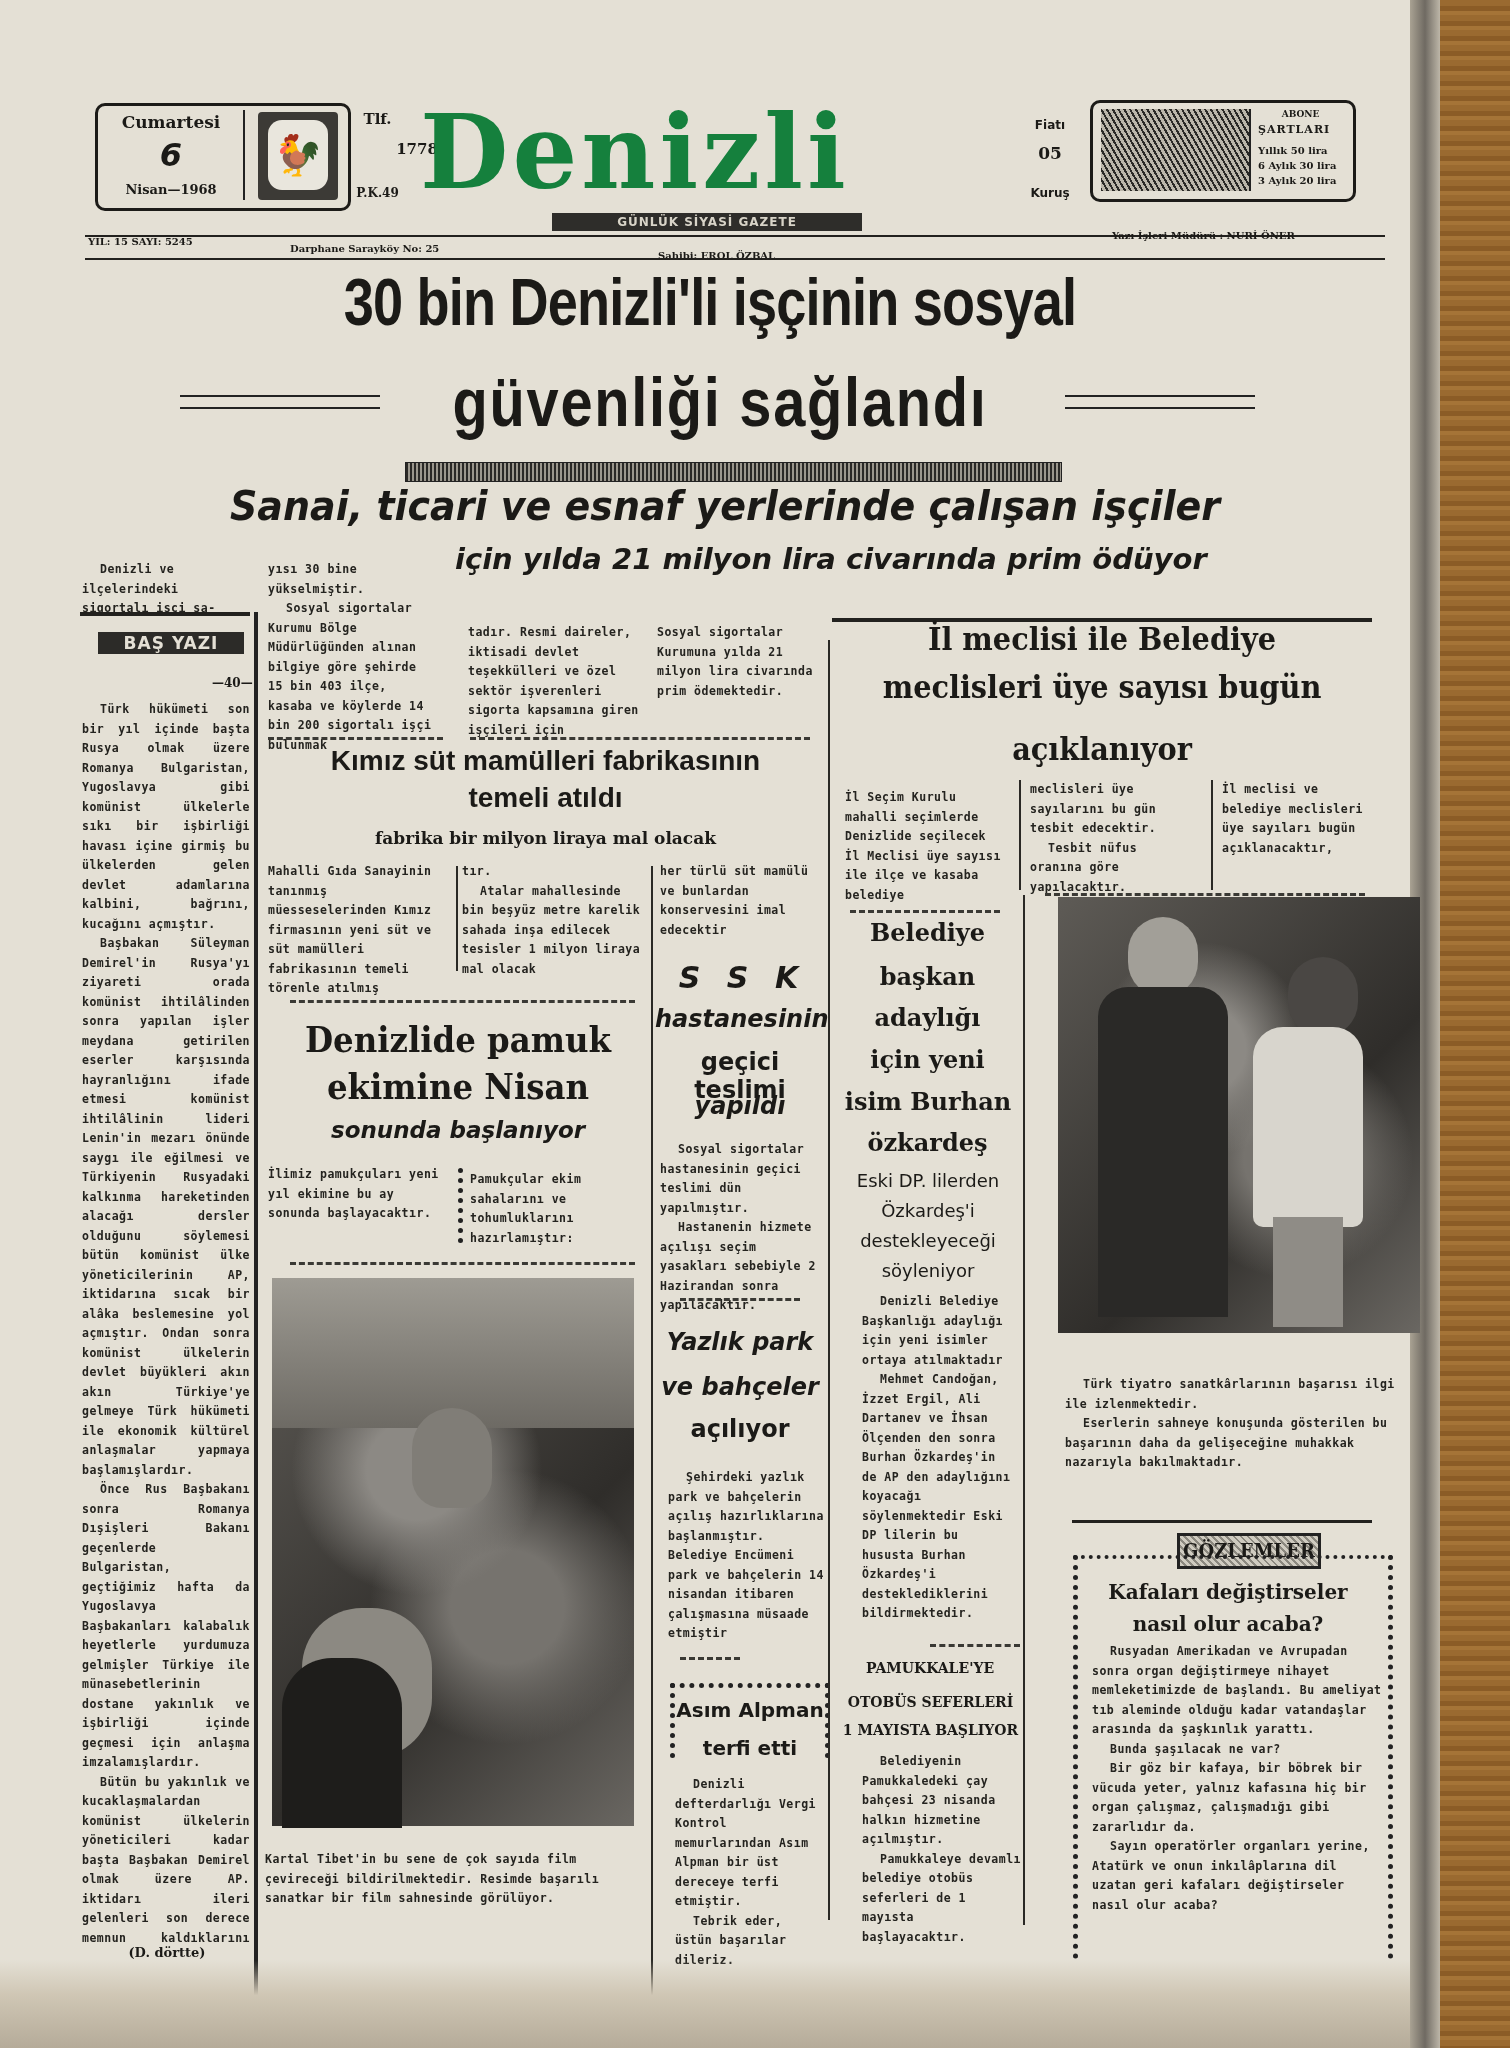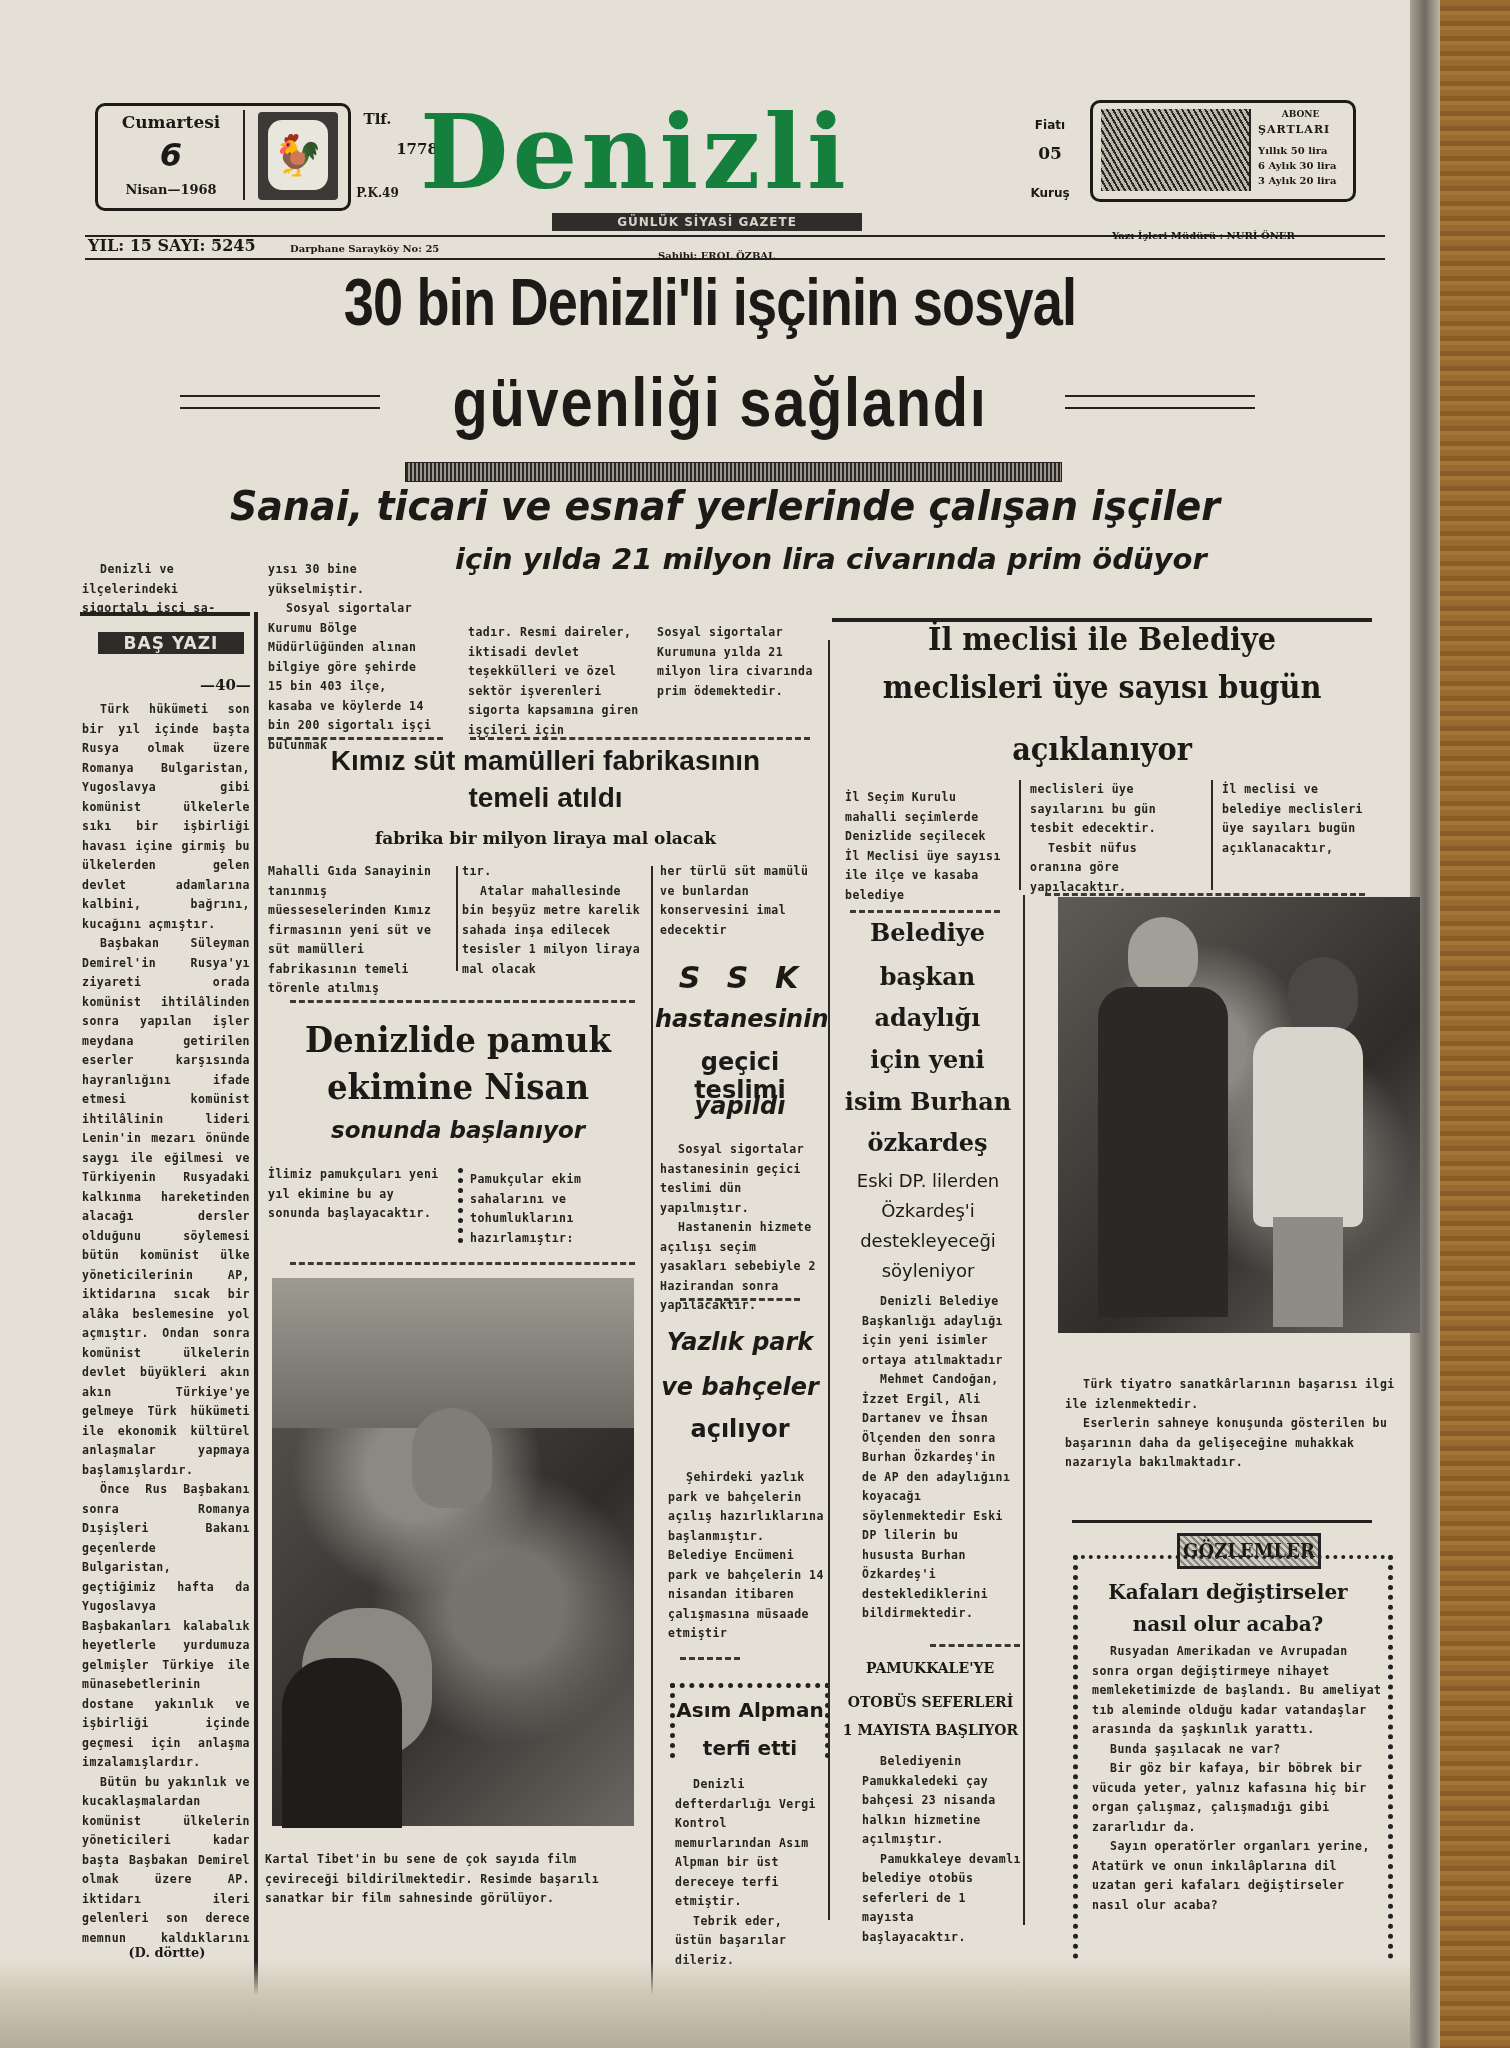--- a/index.html
+++ b/index.html
@@ -64,21 +64,21 @@
   <div class="abs box" style="left:1090px;top:100px;width:260px;height:96px;">
     <div class="abs" style="left:8px;top:6px;width:148px;height:82px;background:repeating-linear-gradient(60deg,#2a2926 0 2px,#bbb6aa 2px 5px);border-right:2px solid #222;"></div>
     <div class="abs b center" style="left:160px;top:6px;width:95px;font-size:9px;">ABONE</div>
     <div class="abs b" style="left:165px;top:20px;font-size:11px;letter-spacing:1px;">ŞARTLARI</div>
     <div class="abs b" style="left:165px;top:42px;font-size:10px;">Yıllık 50 lira</div>
     <div class="abs b" style="left:165px;top:57px;font-size:10px;">6 Aylık 30 lira</div>
     <div class="abs b" style="left:165px;top:72px;font-size:10px;">3 Aylık 20 lira</div>
   </div>
 
   <div class="rule" style="left:85px;top:235px;width:1300px;height:2px;"></div>
-  <div class="abs b" style="left:88px;top:236px;font-size:16px;text-align:right;">YIL: 15 SAYI: 5245</div>
+  <div class="abs b" style="left:88px;top:236px;font-size:10px;text-align:right;">YIL: 15 SAYI: 5245</div>
   <div class="abs b" style="left:290px;top:243px;font-size:10px;">Darphane Sarayköy No: 25</div>
   <div class="abs b" style="left:658px;top:250px;font-size:10px;">Sahibi: EROL ÖZBAL</div>
   <div class="abs b" style="left:1112px;top:230px;font-size:10px;">Yazı İşleri Müdürü : NURİ ÖNER</div>
   <div class="rule" style="left:85px;top:258px;width:1300px;height:2px;"></div>
 
   <div class="abs b center cond" style="left:100px;top:262px;width:1220px;font-size:66px;line-height:80px;transform:scaleX(0.82);transform-origin:center;letter-spacing:-1px;">30 bin Denizli'li işçinin sosyal</div>
   <div class="abs" style="left:180px;top:395px;width:200px;height:10px;border-top:2px solid #222;border-bottom:2px solid #222;"></div>
   <div class="abs b center cond" style="left:370px;top:362px;width:700px;font-size:68px;line-height:80px;transform:scaleX(0.85);letter-spacing:2px;">güvenliği sağlandı</div>
   <div class="abs" style="left:1065px;top:395px;width:190px;height:10px;border-top:2px solid #222;border-bottom:2px solid #222;"></div>
   <div class="abs" style="left:405px;top:462px;width:655px;height:18px;background:repeating-linear-gradient(90deg,#2a2926 0 2px,#9b978d 2px 4px);border:1px solid #222;"></div>
@@ -92,21 +92,21 @@
     <p>Sosyal sigortalar Kurumu Bölge Müdürlüğünden alınan bilgiye göre şehirde 15 bin 403 ilçe, kasaba ve köylerde 14 bin 200 sigortalı işçi bulunmak</p>
   </div>
   <div class="dash" style="left:268px;top:737px;width:175px;"></div>
   <div class="abs body-text" style="left:468px;top:623px;width:172px;">tadır. Resmi daireler, iktisadi devlet teşekkülleri ve özel sektör işverenleri sigorta kapsamına giren işçileri için</div>
   <div class="abs body-text" style="left:657px;top:623px;width:165px;">Sosyal sigortalar Kurumuna yılda 21 milyon lira civarında prim ödemektedir.</div>
   <div class="dash" style="left:470px;top:737px;width:340px;"></div>
 
   <div class="rule" style="left:80px;top:612px;width:170px;height:4px;"></div>
   <div class="vr" style="left:254px;top:612px;height:1390px;width:4px;background:#222;"></div>
   <div class="abs b sans center" style="left:98px;top:632px;width:146px;height:22px;background:#2c2b28;color:#e4e0d5;font-size:17px;line-height:22px;letter-spacing:1px;">BAŞ YAZI</div>
-  <div class="abs b" style="left:200px;top:676px;font-size:15px;">—40—</div>
+  <div class="abs b" style="left:212px;top:676px;font-size:12px;">—40—</div>
   <div class="abs body-text" style="left:82px;top:700px;width:168px;height:1250px;overflow:hidden;text-align:justify;">
     <p>Türk hükümeti son bir yıl içinde başta Rusya olmak üzere Romanya Bulgaristan, Yugoslavya gibi komünist ülkelerle sıkı bir işbirliği havası içine girmiş bu ülkelerden gelen devlet adamlarına kalbini, bağrını, kucağını açmıştır.</p>
     <p>Başbakan Süleyman Demirel'in Rusya'yı ziyareti orada komünist ihtilâlinden sonra yapılan işler meydana getirilen eserler karşısında hayranlığını ifade etmesi komünist ihtilâlinin lideri Lenin'in mezarı önünde saygı ile eğilmesi ve Türkiyenin Rusyadaki kalkınma hareketinden alacağı dersler olduğunu söylemesi bütün komünist ülke yöneticilerinin AP, iktidarına sıcak bir alâka beslemesine yol açmıştır. Ondan sonra komünist ülkelerin devlet büyükleri akın akın Türkiye'ye gelmeye Türk hükümeti ile ekonomik kültürel anlaşmalar yapmaya başlamışlardır.</p>
     <p>Önce Rus Başbakanı sonra Romanya Dışişleri Bakanı geçenlerde Bulgaristan, geçtiğimiz hafta da Yugoslavya Başbakanları kalabalık heyetlerle yurdumuza gelmişler Türkiye ile münasebetlerinin dostane yakınlık ve işbirliği içinde geçmesi için anlaşma imzalamışlardır.</p>
     <p>Bütün bu yakınlık ve kucaklaşmalardan komünist ülkelerin yöneticileri kadar başta Başbakan Demirel olmak üzere AP. iktidarı ileri gelenleri son derece memnun kaldıklarını her vesile ile ifade etmişlerdir, etmektedirler.</p>
 
   </div>
   <div class="abs b center" style="left:82px;top:1945px;width:170px;font-size:13px;">(D. dörtte)</div>
 
   <div class="abs b center cond" style="left:268px;top:745px;width:555px;font-size:28px;">Kımız süt mamülleri fabrikasının</div>

